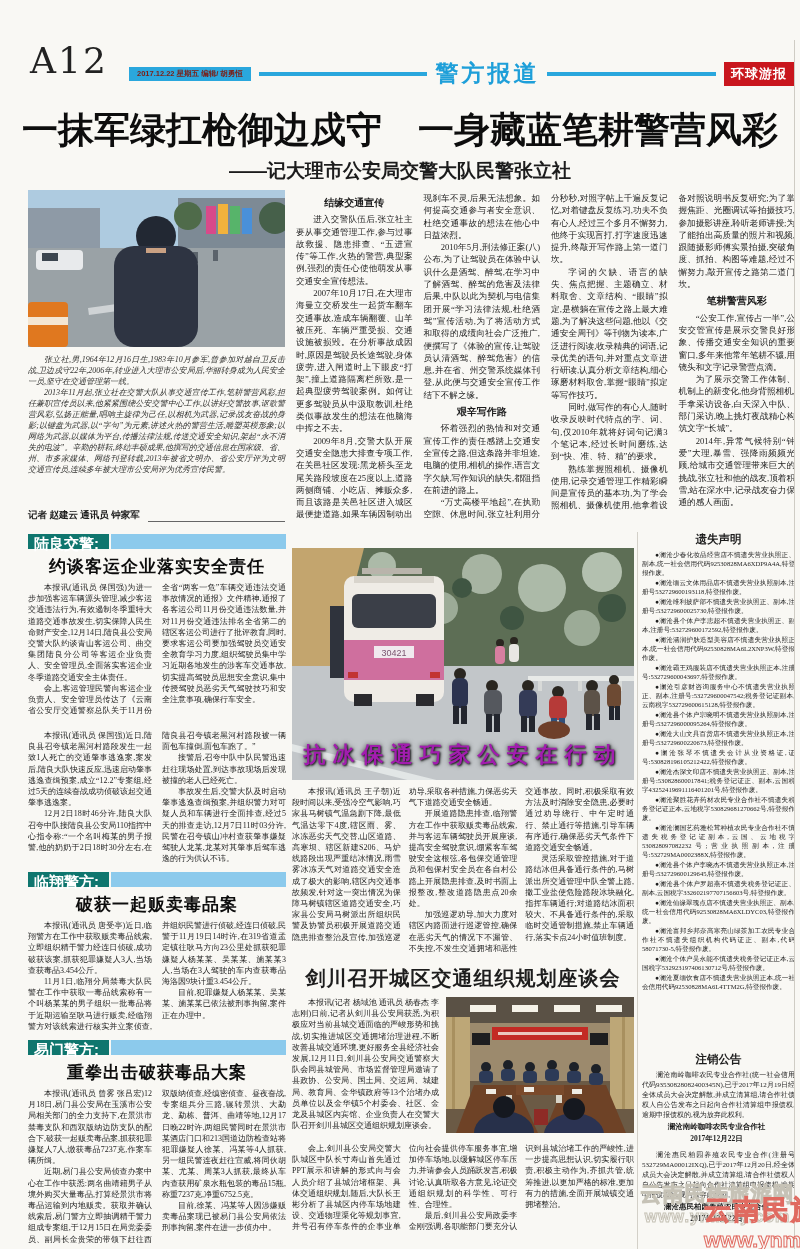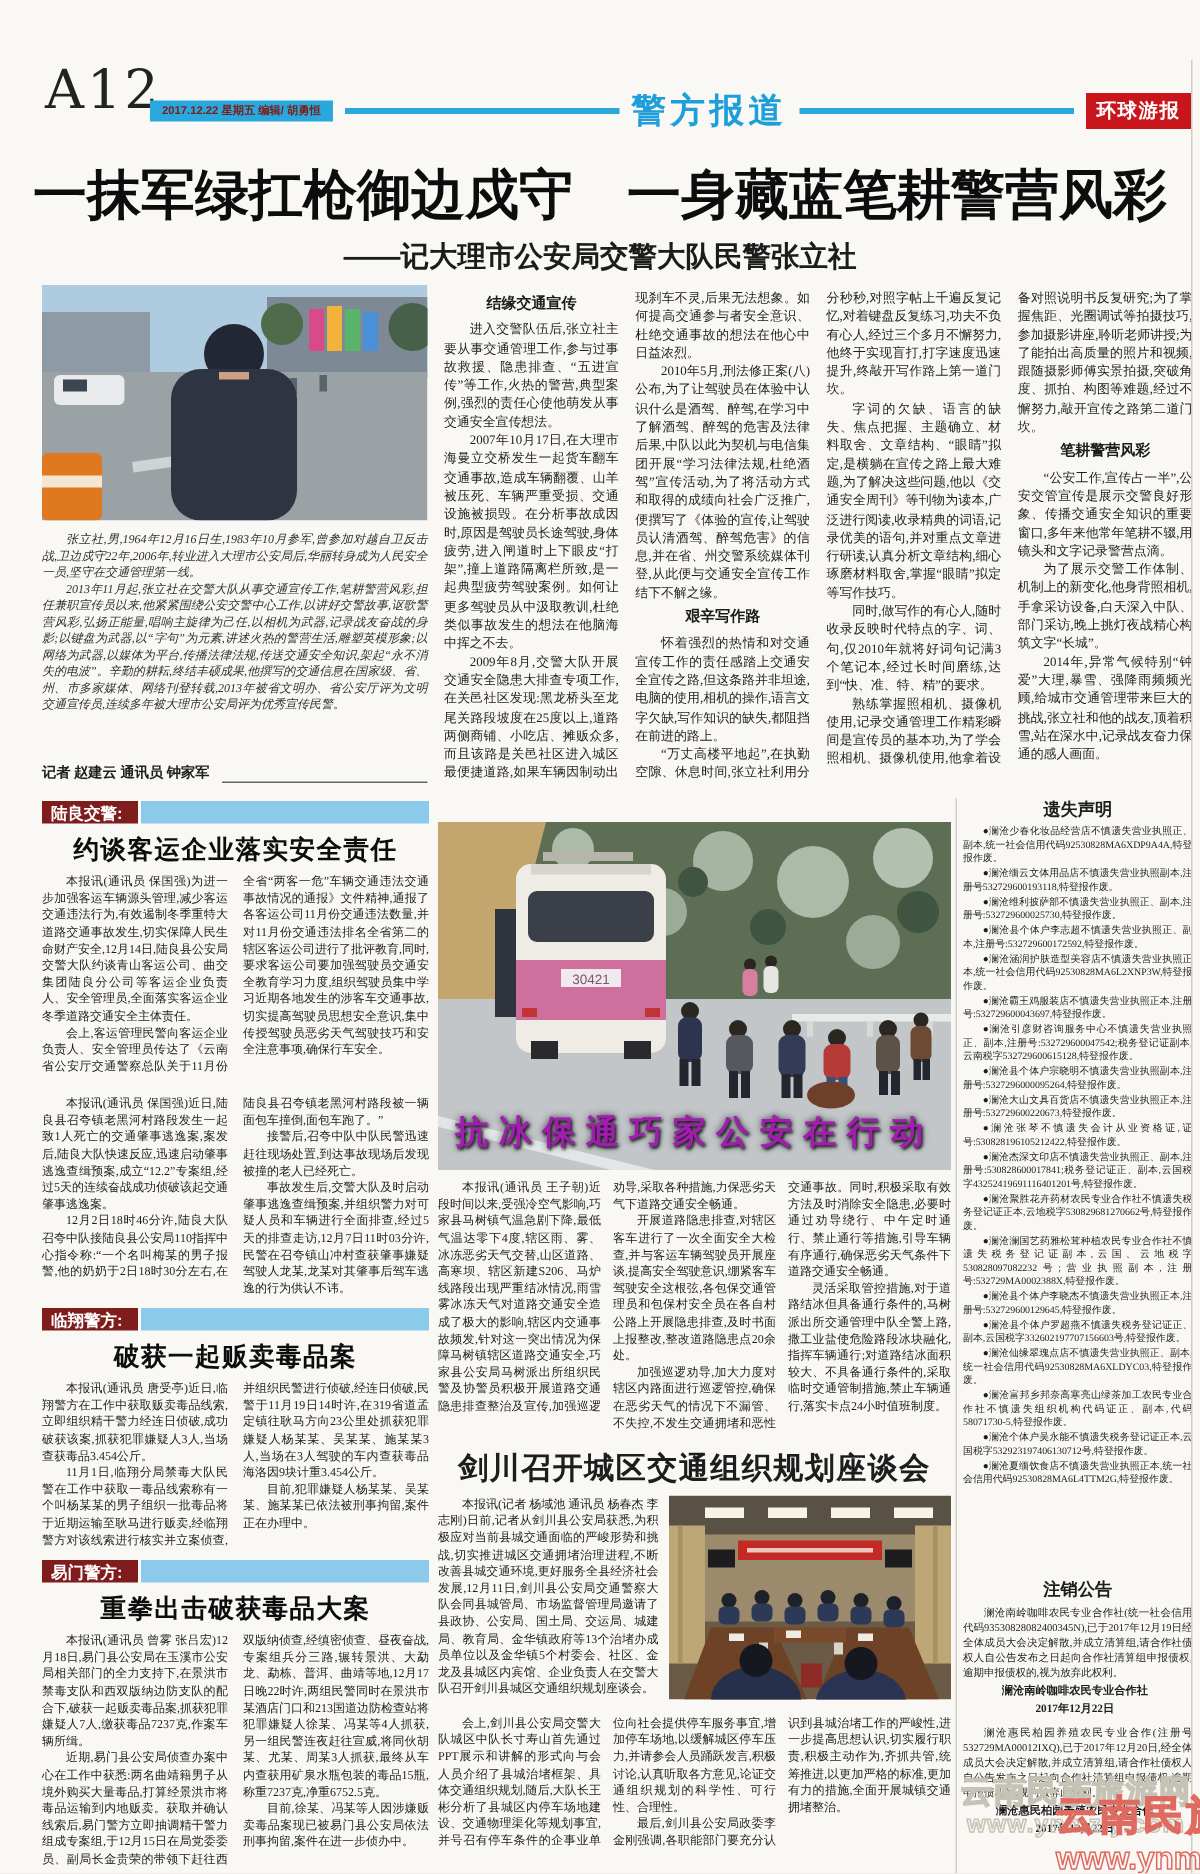--- a/index.html
+++ b/index.html
@@ -3,21 +3,21 @@
 <meta charset="utf-8">
 <style>
   html,body{margin:0;padding:0;background:#e8e6e1;}
   .page{position:relative;width:800px;height:1249px;background:#f9f8f4;overflow:hidden;
         font-family:"Liberation Serif","DejaVu Serif",serif;color:#1d1d1d;}
   
   .pagenum{position:absolute;left:30px;top:40px;font-family:"DejaVu Serif",serif;
            font-size:36px;letter-spacing:2px;color:#222;}
   .header-row{position:absolute;left:100px;top:58px;right:6px;display:flex;align-items:center;}
   .date-chip{background:#2aa7dd;color:#7b2018;font-size:7.5px;font-weight:bold;
-             padding:2px 8px;white-space:nowrap;font-family:"Liberation Sans",sans-serif;}
+             padding:2px 8px;white-space:nowrap;font-family:"Liberation Sans",sans-serif;margin-left:29px;}
   .hrule{flex:1;height:4px;background:#2aa7dd;margin:0 8px;}
   .section-title{color:#1e9fd9;font-weight:900;font-size:23px;letter-spacing:3px;
                  font-family:"Liberation Sans",sans-serif;}
   .brand-box{background:#c9161d;color:#fff;font-size:13px;font-weight:bold;
              padding:3px 7px;letter-spacing:1px;font-family:"Liberation Sans",sans-serif;}
   
   .main-headline{position:absolute;left:20px;top:106px;width:760px;text-align:center;
                  font-size:36px;font-weight:900;letter-spacing:0px;color:#0d0d0d;
                  font-family:"Liberation Sans","DejaVu Sans",sans-serif;}
   .sub-headline{position:absolute;left:20px;top:158px;width:760px;text-align:center;
@@ -37,21 +37,21 @@
   .t-p{margin:0;text-indent:2em;}
   .t-h{font-weight:bold;text-align:center;font-size:10px;margin:5px 0 4px;text-indent:0;
        font-family:"Liberation Sans",sans-serif;}
   
   .col-left{position:absolute;left:28px;top:532px;width:258px;height:717px;overflow:hidden;}
   .col-mid{position:absolute;left:292px;top:548px;width:342px;height:717px;overflow:hidden;}
   .col-right{position:absolute;left:642px;top:528px;width:153px;height:721px;overflow:hidden;}
   .vline-mid{position:absolute;left:637px;top:532px;width:1px;height:717px;background:#d3d0c8;}
   .vline-right{position:absolute;left:794px;top:40px;width:1px;height:1209px;background:#cfccc4;}
   .label-bar{display:flex;height:15px;align-items:stretch;margin-top:2px;}
-  .sec-label{background:#7f1d1d;color:#fff;font-size:11px;font-weight:bold;
+  .sec-label{background:#0f766e;color:#fff;font-size:15px;font-weight:bold;
              padding:1px 10px 0 6px;font-family:"Liberation Sans",sans-serif;}
   .sec-bar{flex:1;background:#8ccaec;margin-left:2px;}
   .sec-headline{font-size:17px;font-weight:900;text-align:center;letter-spacing:1px;
                 margin:6px 0 4px;color:#0d0d0d;font-family:"Liberation Sans",sans-serif;}
   .body2{column-count:2;column-gap:10px;font-size:8px;line-height:11.2px;
          text-align:justify;overflow:hidden;}
   .body3{column-count:3;column-gap:8px;font-size:8px;line-height:11.2px;
          text-align:justify;overflow:hidden;}
   .h-s1{height:148px;} .h-s2{height:140px;} .h-s3{height:118px;} .h-s4{height:168px;}
   
@@ -282,21 +282,21 @@
               <circle cy="-9" r="4" fill="#2a2620"></circle>
               <rect x="-5" y="-6" width="10" height="18" rx="4" fill="#e8e6e2"></rect>
             </g>
         </g>
       </svg>
       <div class="photo-title">抗冰保通巧家公安在行动</div>
     </div>
     <div class="body3 qiaojia-body">
 
     <p class="t-p">本报讯(通讯员 王子朝)近段时间以来,受强冷空气影响,巧家县马树镇气温急剧下降,最低气温达零下4度,辖区雨、雾、冰冻恶劣天气交替,山区道路、高寒坝、辖区新建S206、马炉线路段出现严重结冰情况,雨雪雾冰冻天气对道路交通安全造成了极大的影响,辖区内交通事故频发,针对这一突出情况为保障马树镇辖区道路交通安全,巧家县公安局马树派出所组织民警及协警员积极开展道路交通隐患排查整治及宣传,加强巡逻劝导,采取各种措施,力保恶劣天气下道路交通安全畅通。</p>
-        <p class="t-p">开展道路隐患排查,对辖区客车进行了一次全面安全大检查,并与客运车辆驾驶员开展座谈,提高安全驾驶意识,绷紧客车驾驶安全这根弦,各包保交通管理员和包保村安全员在各自村公路上开展隐患排查,及时书面上报整改,整改道路隐患点20余处。</p>
+        <p class="t-p">开展道路隐患排查,临翔警方在工作中获取贩卖毒品线索,并与客运车辆驾驶员开展座谈,提高安全驾驶意识,绷紧客车驾驶安全这根弦,各包保交通管理员和包保村安全员在各自村公路上开展隐患排查,及时书面上报整改,整改道路隐患点20余处。</p>
         <p class="t-p">加强巡逻劝导,加大力度对辖区内路面进行巡逻管控,确保在恶劣天气的情况下不漏管、不失控,不发生交通拥堵和恶性交通事故。同时,积极采取有效方法及时消除安全隐患,必要时通过劝导绕行、中午定时通行、禁止通行等措施,引导车辆有序通行,确保恶劣天气条件下道路交通安全畅通。</p>
         <p class="t-p">灵活采取管控措施,对于道路结冰但具备通行条件的,马树派出所交通管理中队全警上路,撒工业盐使危险路段冰块融化,指挥车辆通行;对道路结冰面积较大、不具备通行条件的,采取临时交通管制措施,禁止车辆通行,落实卡点24小时值班制度。</p>
       </div>
     <div class="jc-headline">剑川召开城区交通组织规划座谈会</div>
     <div class="jc-row">
       <div class="jc-intro">
         <p>本报讯(记者 杨域池 通讯员 杨春杰 李志刚)日前,记者从剑川县公安局获悉,为积极应对当前县城交通面临的严峻形势和挑战,切实推进城区交通拥堵治理进程,不断改善县城交通环境,更好服务全县经济社会发展,12月11日,剑川县公安局交通警察大队会同县城管局、市场监督管理局邀请了县政协、公安局、国土局、交运局、城建局、教育局、金华镇政府等13个治堵办成员单位以及金华镇5个村委会、社区、金龙及县城区内宾馆、企业负责人在交警大队召开剑川县城区交通组织规划座谈会。</p>
       </div>
       <svg class="jc-photo" viewBox="0 0 188 136">
         <rect width="188" height="136" fill="#6b5a45"></rect>

